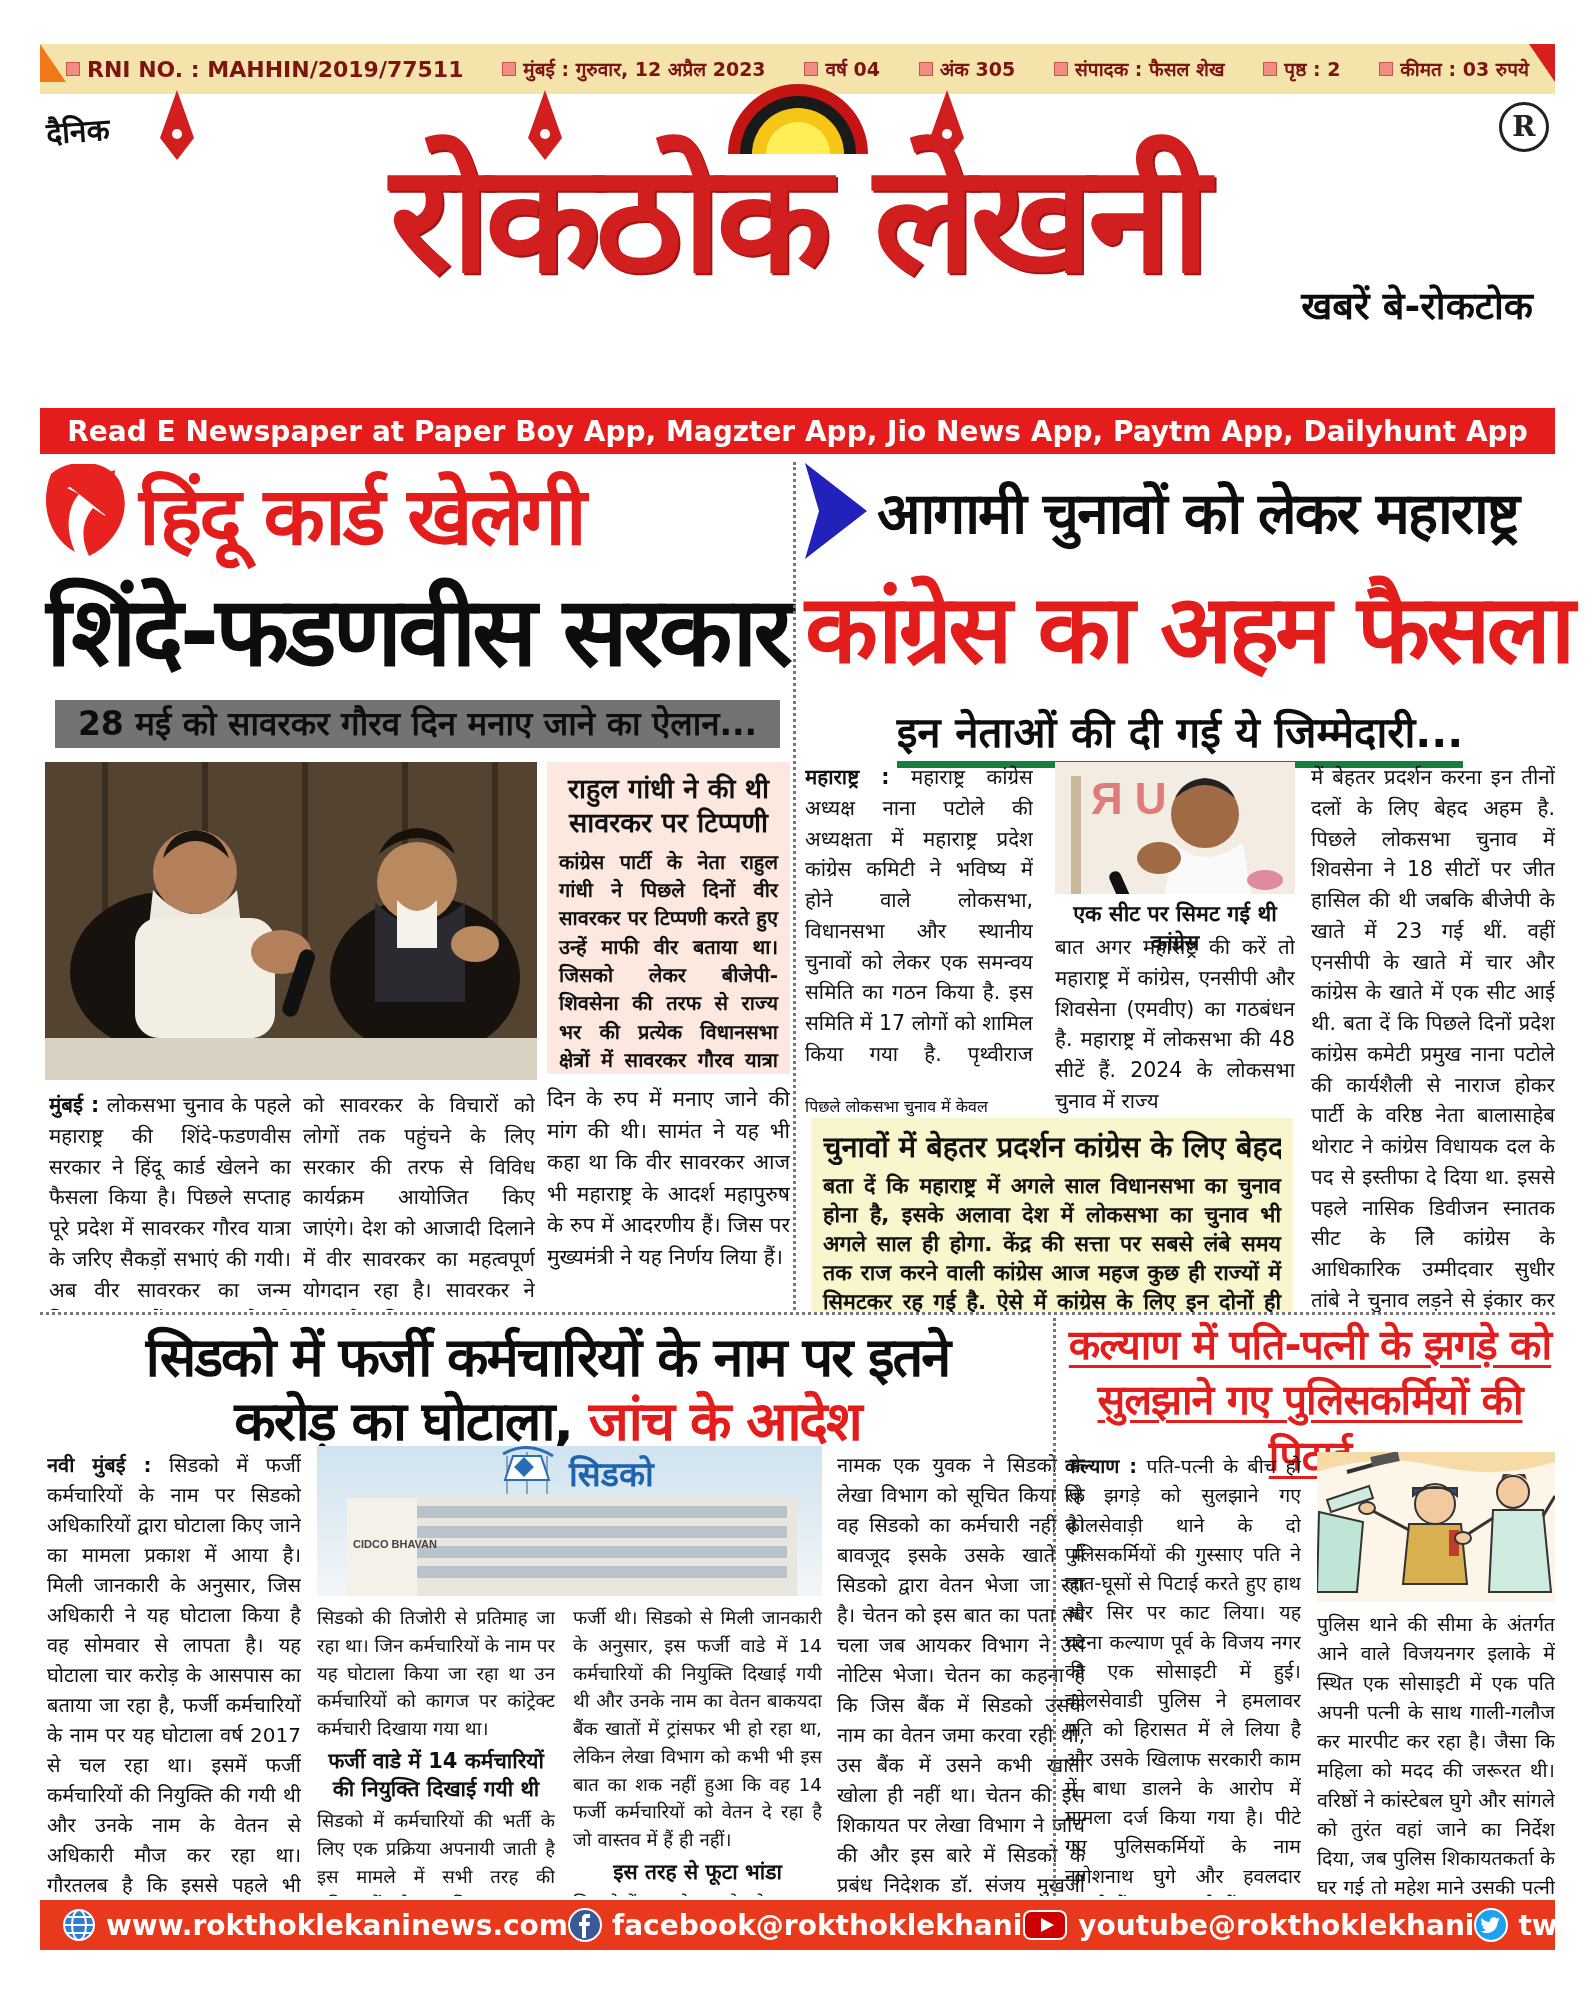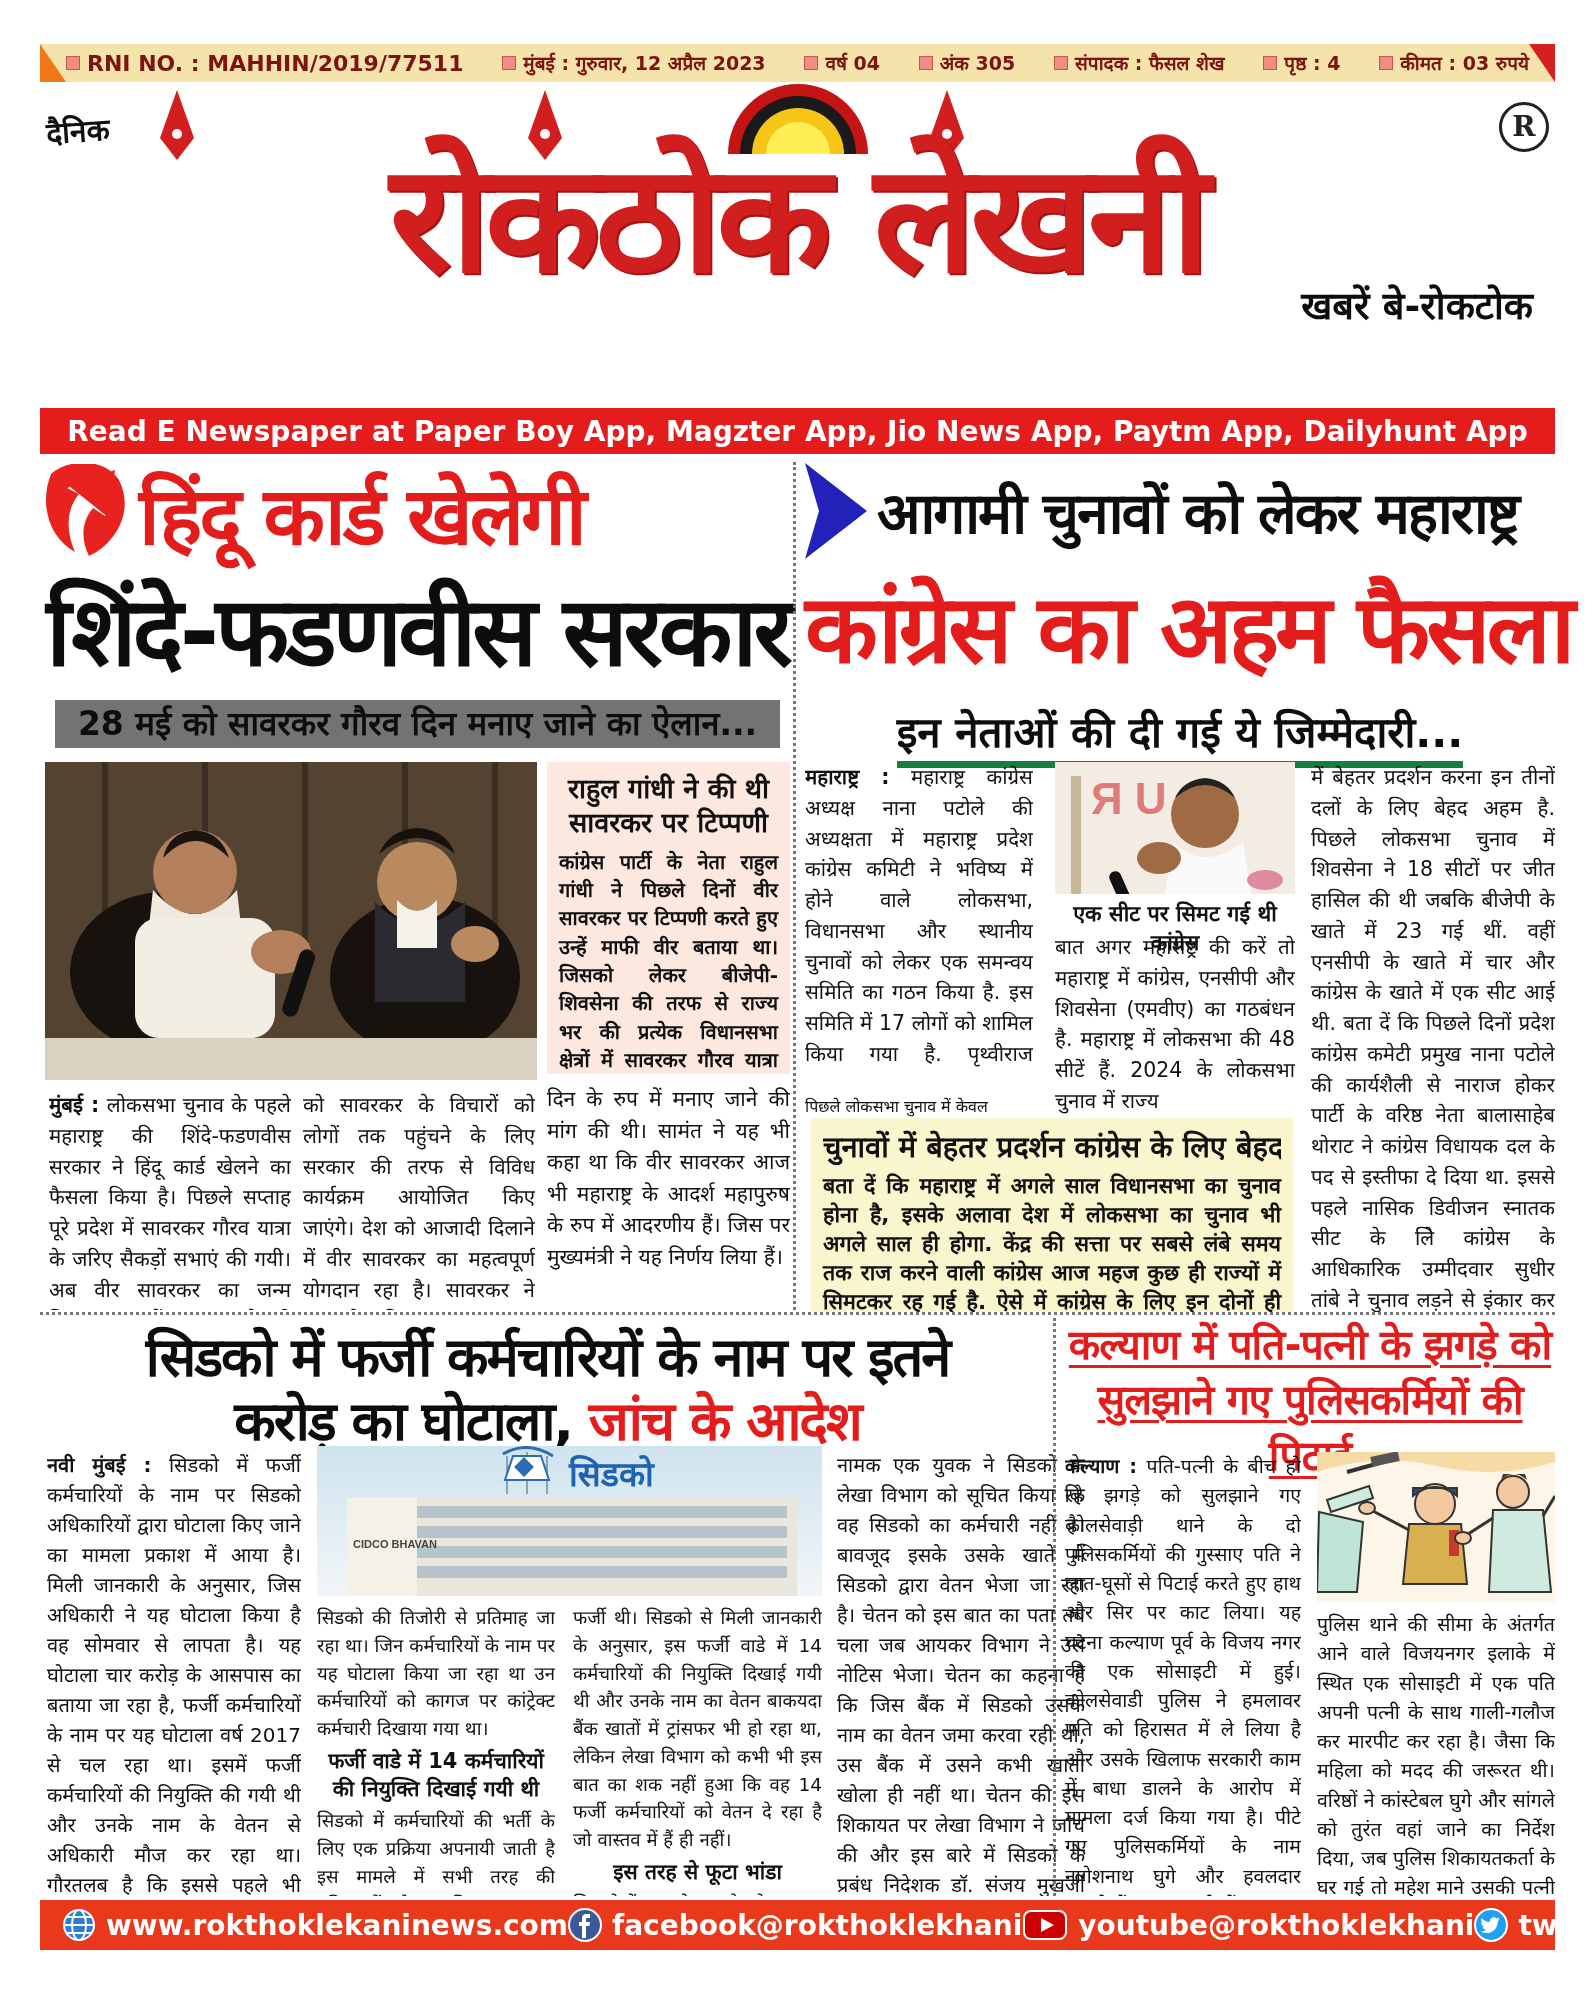--- a/index.html
+++ b/index.html
@@ -1,19 +1,19 @@
 <!DOCTYPE html>
 <html><head>
 <meta charset="utf-8">
 <style>
   html,body{margin:0;padding:0;background:#e9e9e9;}
   .page{position:relative;width:1595px;height:2008px;background:#ffffff;margin:0 auto;overflow:hidden;
         font-family:"DejaVu Sans","Liberation Sans",sans-serif;color:#111;}
   
-  .topbar{position:absolute;left:40px;top:44px;width:1515px;height:38px;background:#f4e3aa;
+  .topbar{position:absolute;left:40px;top:44px;width:1515px;height:50px;background:#f4e3aa;
           display:flex;align-items:center;padding:0 26px;box-sizing:border-box;gap:10px;}
   .topbar .tri-l{position:absolute;left:0;top:0;width:26px;height:38px;background:#f07818;
                  clip-path:polygon(0 0,100% 100%,0 100%);}
   .topbar .tri-r{position:absolute;right:0;top:0;width:26px;height:38px;background:#d61f1f;
                  clip-path:polygon(100% 0,100% 100%,0 0);}
   .tb-item{display:flex;align-items:center;gap:7px;color:#7c1414;font-weight:700;font-size:19px;white-space:nowrap;}
   .tb-item.big{font-size:22px;}
   .bullet{width:12px;height:12px;background:#ef8d85;border:1px solid #c9554e;display:inline-block;}
   .tb-spring{flex:1;}
   
@@ -122,21 +122,21 @@
         <span>अंक 305</span>
       </span>
     <span class="tb-spring"></span>
     <span class="tb-item">
         <span class="bullet"></span>
         <span>संपादक : फैसल शेख</span>
       </span>
     <span class="tb-spring"></span>
     <span class="tb-item">
         <span class="bullet"></span>
-        <span>पृष्ठ : 4</span>
+        <span>पृष्ठ : 2</span>
       </span>
     <span class="tb-spring"></span>
     <span class="tb-item">
         <span class="bullet"></span>
         <span>कीमत : 03 रुपये</span>
       </span>
     <span class="tri-r"></span>
   </div>
 
   <div class="masthead">

